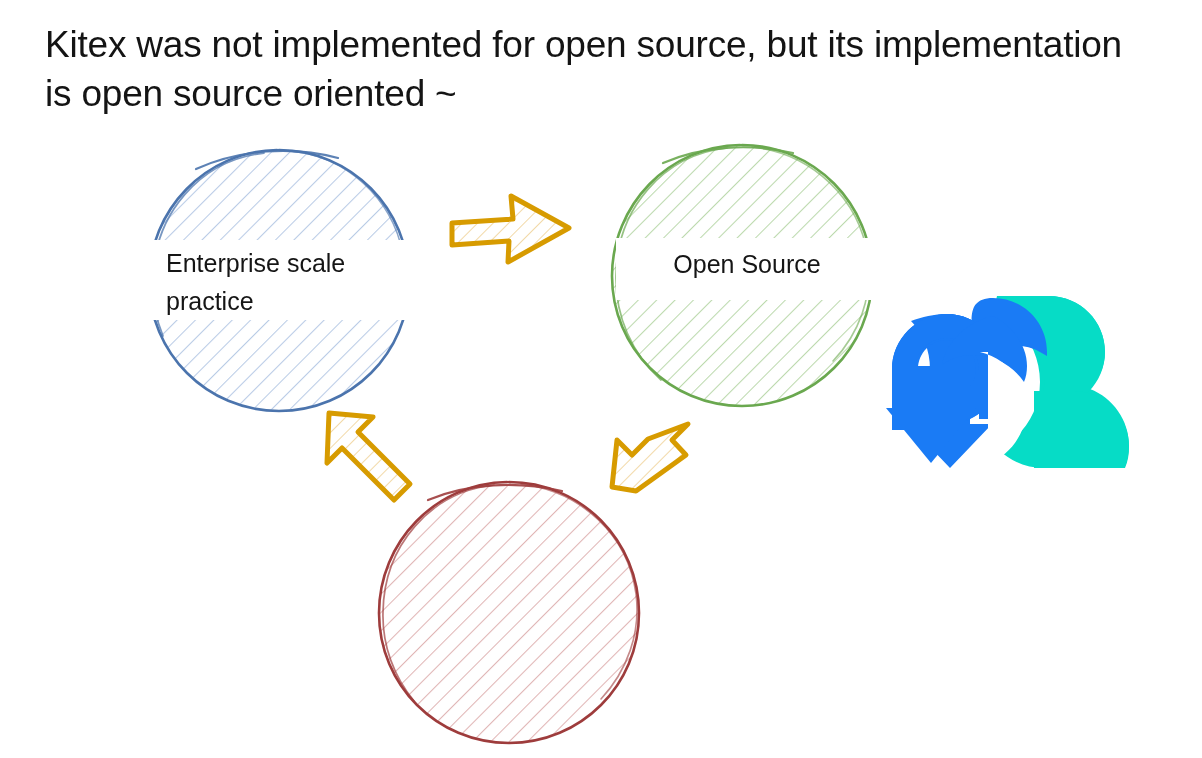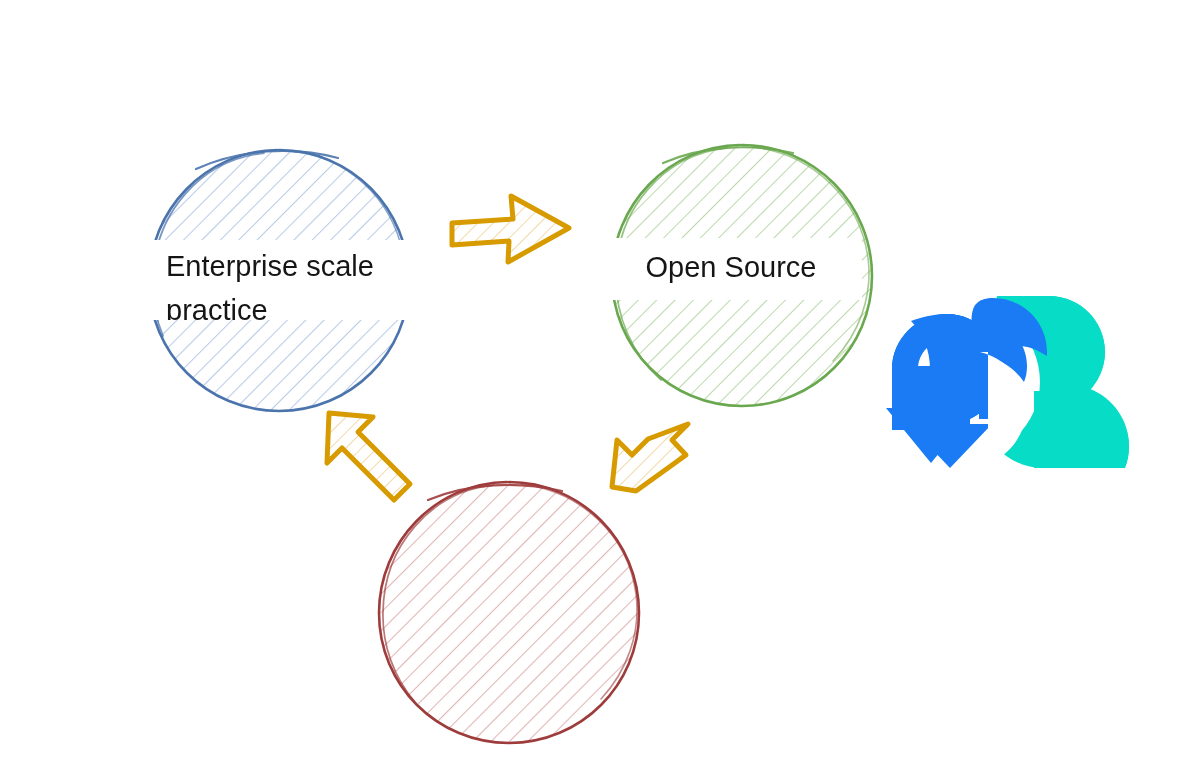--- a/index.html
+++ b/index.html
@@ -46,37 +46,37 @@
     display: block;
     width: 1202px;
     height: 758px;
   }
 
   
   .node-label {
     position: absolute;
     background: #ffffff;
     color: #151515;
-    font-size: 29px;
+    font-size: 25px;
     line-height: 1.52;
     text-align: left;
     overflow: hidden;
     box-sizing: border-box;
   }
   .node-label.centered { text-align: center; }
 
   #label-enterprise {
     left: 140px;
     top: 240px;
     width: 280px;
     height: 80px;
     padding: 4px 0 0 26px;
   }
   #label-opensource {
-    left: 600px;
+    left: 616px;
     top: 238px;
     width: 262px;
     height: 62px;
     padding: 7px 0 0 0;
   }
   #label-community {
     left: 378px;
     top: 558px;
     width: 260px;
     height: 86px;
@@ -91,20 +91,21 @@
     width: 252px;
     height: 180px;
   }
   #logo svg { display: block; width: 252px; height: 180px; }
 </style>
 </head>
 <body>
 
 <div id="slide">
 
+  <div id="title">Kitex was not implemented for open source, but its implementation is open source oriented ~</div>
 
   <div id="diagram">
     <svg viewBox="0 0 1202 758" xmlns="http://www.w3.org/2000/svg" aria-hidden="true">
       <defs>
 
         <pattern id="hatch-blue" width="13" height="13" patternUnits="userSpaceOnUse" patternTransform="rotate(45)">
           <line x1="0" y1="0" x2="0" y2="13" stroke="#b9cbe6" stroke-width="2.1"></line>
         </pattern>
         <pattern id="hatch-green" width="13" height="13" patternUnits="userSpaceOnUse" patternTransform="rotate(45)">
           <line x1="0" y1="0" x2="0" y2="13" stroke="#bcd9ad" stroke-width="2.1"></line>

